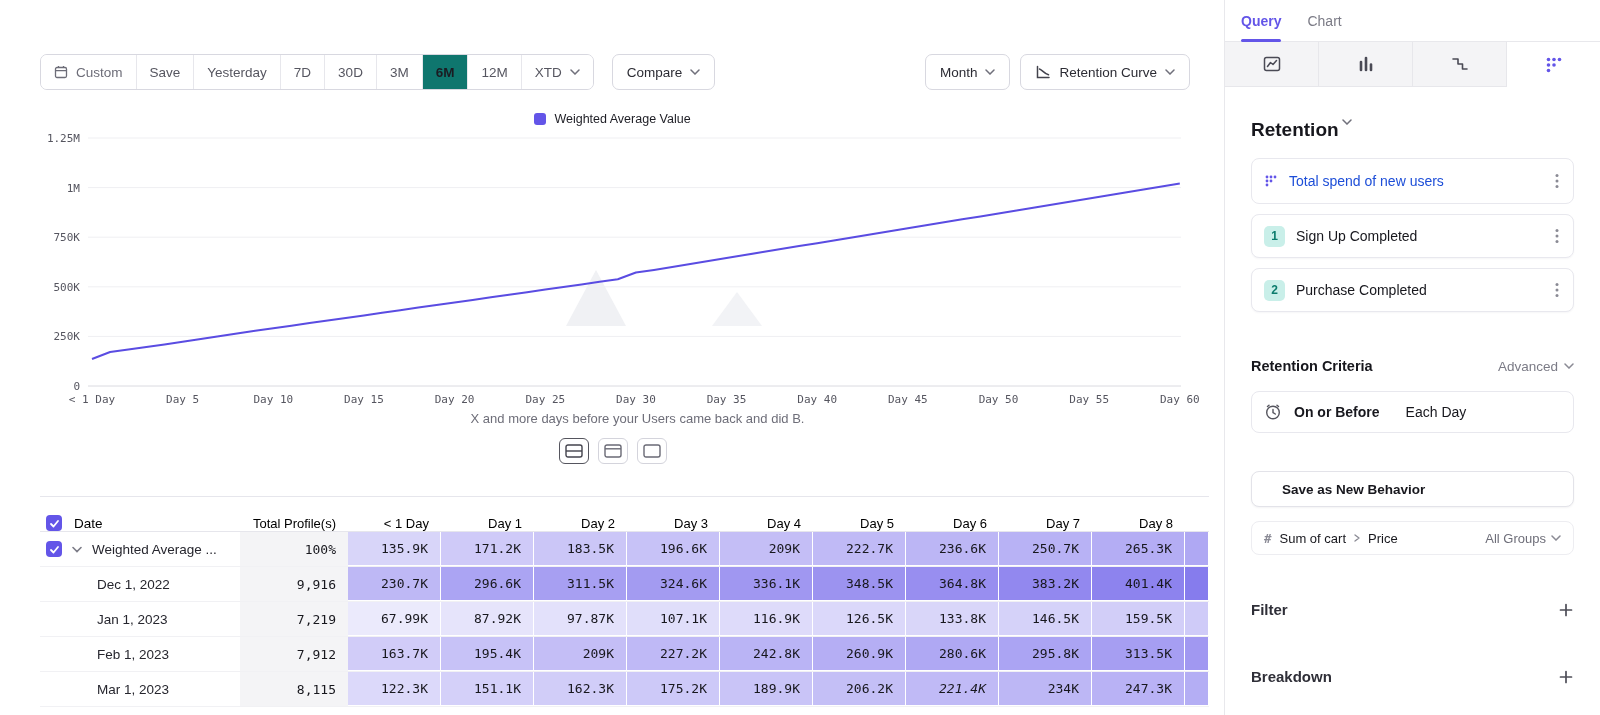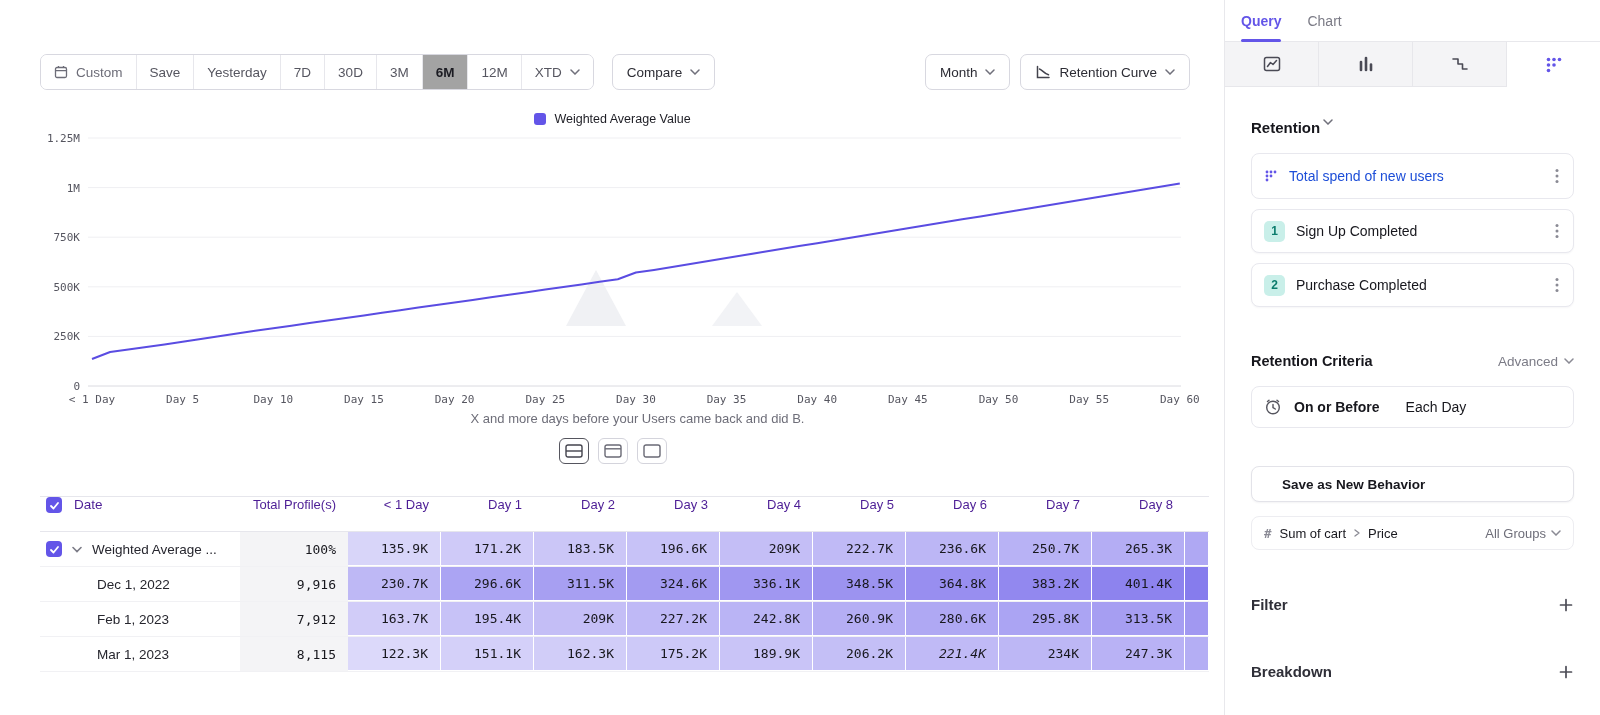--- a/index.html
+++ b/index.html
@@ -8,40 +8,40 @@
   button{font-family:inherit;background:#fff;border:none;cursor:pointer;color:inherit}
   .app{display:flex;width:1600px;height:715px}
   .main{position:relative;width:1225px;flex:none;border-right:1px solid #e8e8ec}
   .sidebar{flex:1;position:relative;background:#fff}
 
   
   .toolbar{position:absolute;top:54px;left:40px;width:1150px;display:flex;align-items:center}
   .seg-group{display:flex;align-items:stretch;height:36px;border:1px solid #d8d8e0;border-radius:7px;overflow:hidden;background:#fff}
   .seg{display:flex;align-items:center;gap:8px;padding:0 13px;font-size:13.5px;color:#565660;border-left:1px solid #e7e7ec;background:#fff}
   .seg:first-child{border-left:none;color:#6d6d78}
-  .seg.selected{background:#a3a3a3;color:#1b1b22;font-weight:600}
+  .seg.selected{background:#0f766e;color:#1b1b22;font-weight:600}
   .btn{display:flex;align-items:center;gap:8px;height:36px;padding:0 14px;border:1px solid #d8d8e0;border-radius:7px;font-size:13.5px;font-weight:500;color:#2c2c34;background:#fff}
   .compare{margin-left:18px}
   .spacer{flex:1}
   .gran{margin-right:10px}
 
   
   .legend{position:absolute;top:112px;left:0;width:1225px;display:flex;justify-content:center;align-items:center;gap:8px;font-size:12.5px;color:#1d1d24}
   .swatch{width:12px;height:12px;border-radius:3px;display:inline-block;background:#6355e8}
   #chart-svg{position:absolute;top:130px;left:0;width:1225px;height:290px}
   .caption{position:absolute;top:411px;left:50px;width:1175px;text-align:center;font-size:13px;color:#6e6e79}
   .view-toggles{position:absolute;top:438px;left:0;width:1225px;display:flex;justify-content:center;gap:9px}
   .vt{width:30px;height:26px;border:1px solid #d4d4dc;border-radius:6px;display:flex;align-items:center;justify-content:center;background:#fff}
   .vt.selected{border-color:#55555e}
 
   
   .table{position:absolute;top:496px;left:40px}
   .thead,.trow{display:grid;grid-template-columns:200px 108px repeat(9,93px) 24px;align-items:stretch}
   .thead{height:36px;border-top:1px solid #e6e6ec;border-bottom:1px solid #e6e6ec}
-  .th{display:flex;align-items:flex-start;justify-content:flex-end;padding-right:12px;font-size:13px;color:#4c1d95}
+  .th{display:flex;align-items:flex-end;justify-content:flex-end;padding-right:12px;font-size:13px;color:#000000}
   .th.date-col{justify-content:flex-start;padding-left:6px;font-size:13.5px;gap:12px}
   .trow{height:35px;border-bottom:1px solid #f1f1f4}
   .td{display:flex;align-items:center;min-width:0}
   .td.num{justify-content:flex-end;padding-right:12px;font-family:"DejaVu Sans Mono",monospace;font-size:13px;color:#17171d}
   .td.total{background:#f4f4f6}
   .td.heat{border-right:1.5px solid #fff;border-bottom:1.5px solid #fff}
   .td.date-col{padding-left:6px;gap:10px;font-size:13.5px;color:#26262e}
   .td.date-col.indent{padding-left:57px}
   .rlabel{white-space:nowrap;overflow:hidden;text-overflow:ellipsis}
   .checkbox{width:16px;height:16px;border-radius:4px;background:#6355e8;display:flex;align-items:center;justify-content:center;flex:none}
@@ -49,21 +49,21 @@
 
   
   .tabs{height:42px;display:flex;align-items:stretch;gap:26px;padding-left:16px;border-bottom:1px solid #e8e8ec}
   .tab{display:flex;align-items:center;font-size:14px;color:#7b7b86;position:relative;font-weight:500}
   .tab.active{color:#6355e8;font-weight:700}
   .tab.active::after{content:"";position:absolute;left:0;right:0;bottom:-1px;height:3px;background:#6355e8;border-radius:2px}
   .ct-tabs{display:flex;height:45px}
   .ct{flex:1;display:flex;align-items:center;justify-content:center;background:#f4f4f6;border-right:1px solid #e7e7eb;border-bottom:1px solid #e7e7eb}
   .ct.active{background:#fff;border-right:none;border-bottom:none}
   .sbody{padding:0 26px}
-  .section-head{margin-top:32px;display:flex;align-items:flex-start;gap:3px;font-size:15px;font-weight:700;color:#17171d}
+  .section-head{margin-top:32px;display:flex;align-items:flex-start;gap:3px;font-size:19px;font-weight:700;color:#17171d}
   .card{border:1px solid #e8e8ee;border-radius:8px;display:flex;align-items:center;padding:0 12px;gap:11px;background:#fff}
   .behavior{margin-top:17px;height:46px}
   .bname{flex:1;color:#1d4ed8;font-size:14px;white-space:nowrap;overflow:hidden;text-overflow:ellipsis}
   .step{margin-top:10px;height:44px;box-shadow:0 1px 2px rgba(20,20,40,.04)}
   .badge{width:21px;height:21px;border-radius:5px;background:#c9efe9;color:#0c7c6d;font-size:12px;font-weight:700;display:flex;align-items:center;justify-content:center;flex:none}
   .slabel{flex:1;font-size:14px;color:#17171d}
   .kebab{display:flex;flex:none;padding:2px}
   .criteria-head{margin-top:46px;display:flex;align-items:center;justify-content:space-between}
   .ch-label{font-size:14.5px;font-weight:700}
   .advanced{display:flex;align-items:center;gap:6px;color:#7b7b86;font-size:13.5px}
@@ -269,20 +269,36 @@
             <div class="td num heat" style="background: rgba(99, 85, 232, 0.59);">324.6K</div>
             <div class="td num heat" style="background: rgba(99, 85, 232, 0.61);">336.1K</div>
             <div class="td num heat" style="background: rgba(99, 85, 232, 0.635);">348.5K</div>
             <div class="td num heat" style="background: rgba(99, 85, 232, 0.663);">364.8K</div>
             <div class="td num heat" style="background: rgba(99, 85, 232, 0.698);">383.2K</div>
             <div class="td num heat" style="background: rgba(99, 85, 232, 0.73);">401.4K</div>
             <div class="td heat" style="background: rgba(99, 85, 232, 0.773);"></div>
           </div>
           <div class="trow">
             <div class="td date-col indent">
+              <span class="rlabel">Jan 1, 2023</span>
+            </div>
+            <div class="td num total">7,219</div>
+            <div class="td num heat" style="background: rgba(99, 85, 232, 0.125);">67.99K</div>
+            <div class="td num heat" style="background: rgba(99, 85, 232, 0.16);">87.92K</div>
+            <div class="td num heat" style="background: rgba(99, 85, 232, 0.176);">97.87K</div>
+            <div class="td num heat" style="background: rgba(99, 85, 232, 0.196);">107.1K</div>
+            <div class="td num heat" style="background: rgba(99, 85, 232, 0.21);">116.9K</div>
+            <div class="td num heat" style="background: rgba(99, 85, 232, 0.23);">126.5K</div>
+            <div class="td num heat" style="background: rgba(99, 85, 232, 0.243);">133.8K</div>
+            <div class="td num heat" style="background: rgba(99, 85, 232, 0.267);">146.5K</div>
+            <div class="td num heat" style="background: rgba(99, 85, 232, 0.29);">159.5K</div>
+            <div class="td heat" style="background: rgba(99, 85, 232, 0.306);"></div>
+          </div>
+          <div class="trow">
+            <div class="td date-col indent">
               <span class="rlabel">Feb 1, 2023</span>
             </div>
             <div class="td num total">7,912</div>
             <div class="td num heat" style="background: rgba(99, 85, 232, 0.298);">163.7K</div>
             <div class="td num heat" style="background: rgba(99, 85, 232, 0.357);">195.4K</div>
             <div class="td num heat" style="background: rgba(99, 85, 232, 0.38);">209K</div>
             <div class="td num heat" style="background: rgba(99, 85, 232, 0.41);">227.2K</div>
             <div class="td num heat" style="background: rgba(99, 85, 232, 0.44);">242.8K</div>
             <div class="td num heat" style="background: rgba(99, 85, 232, 0.475);">260.9K</div>
             <div class="td num heat" style="background: rgba(99, 85, 232, 0.51);">280.6K</div>

